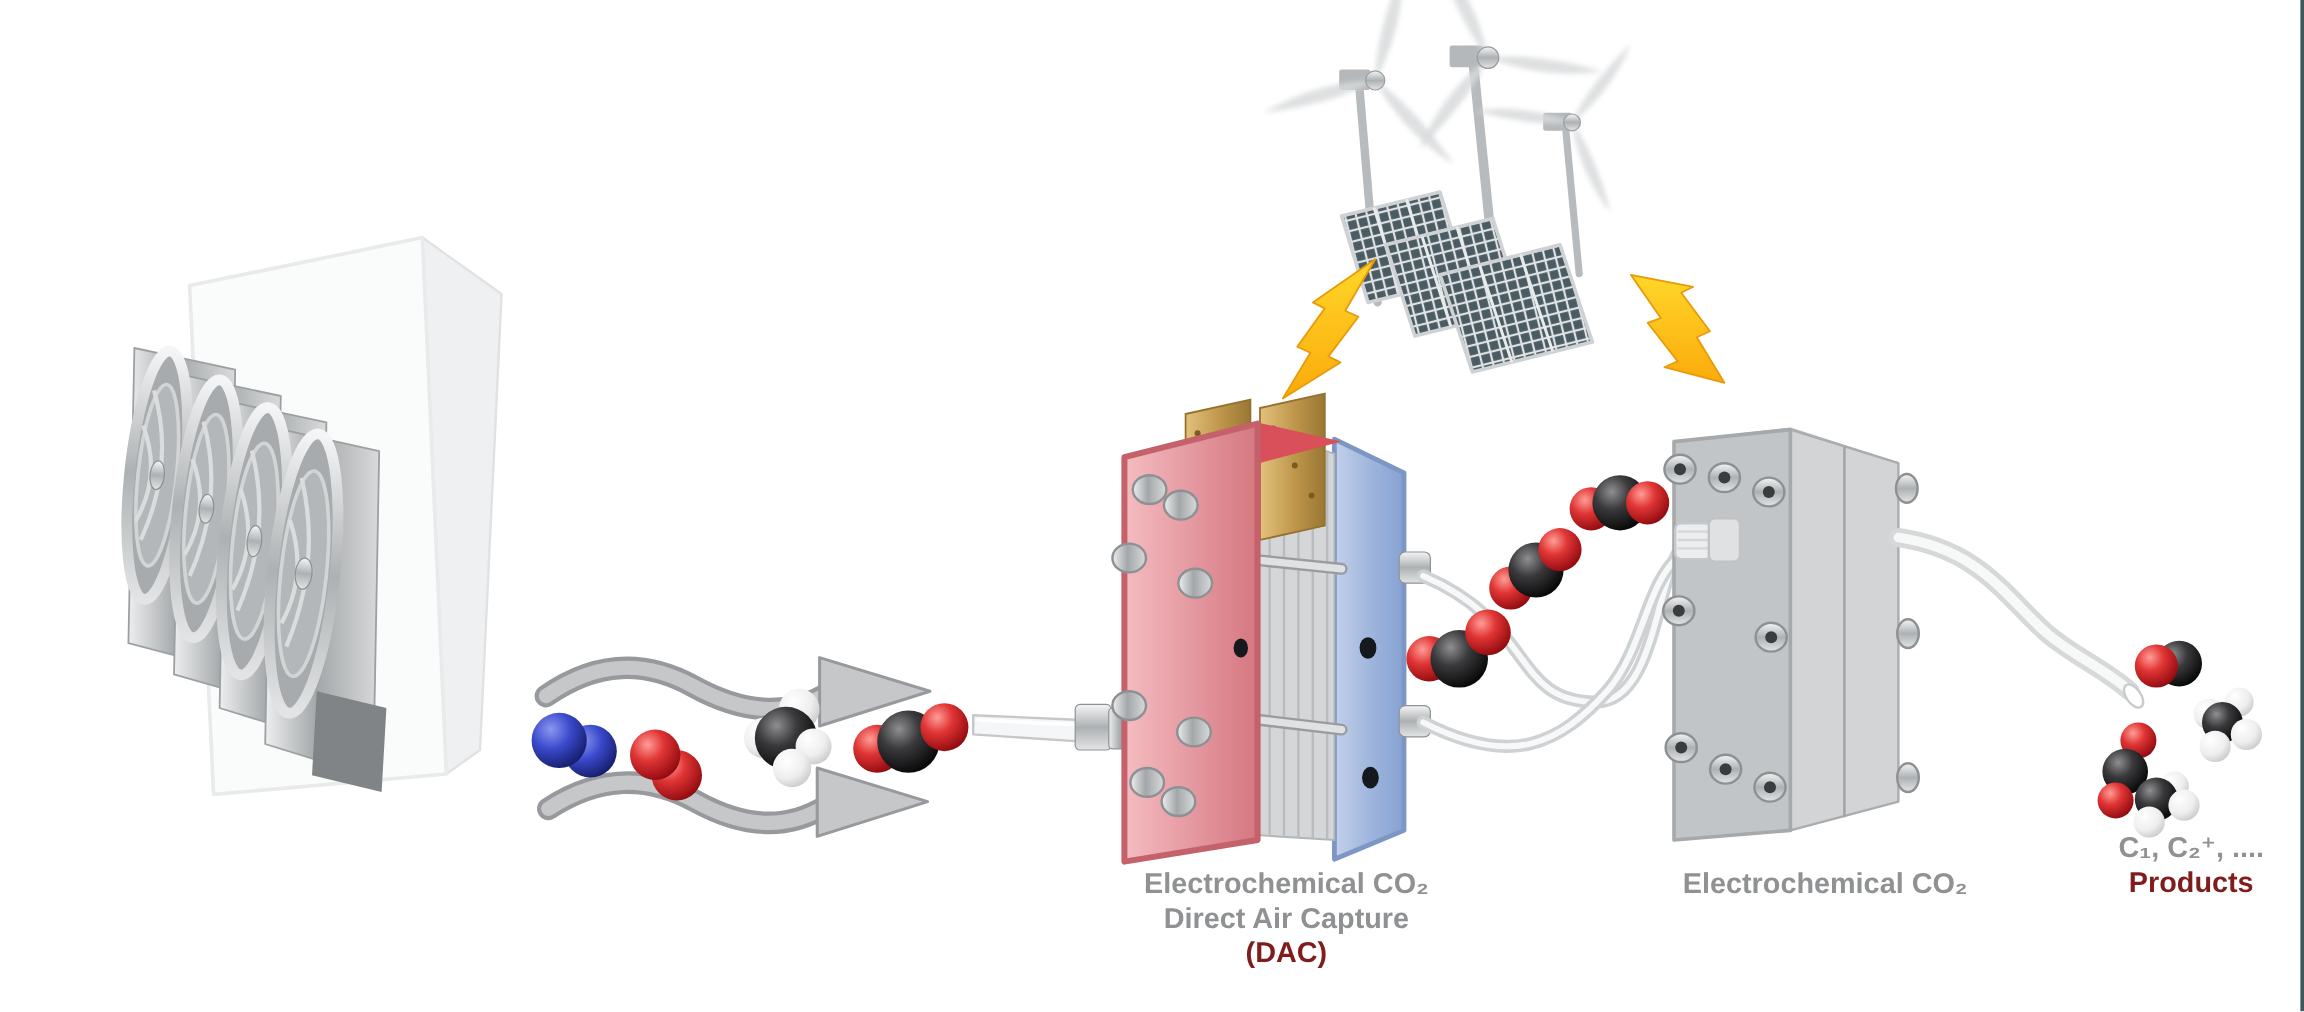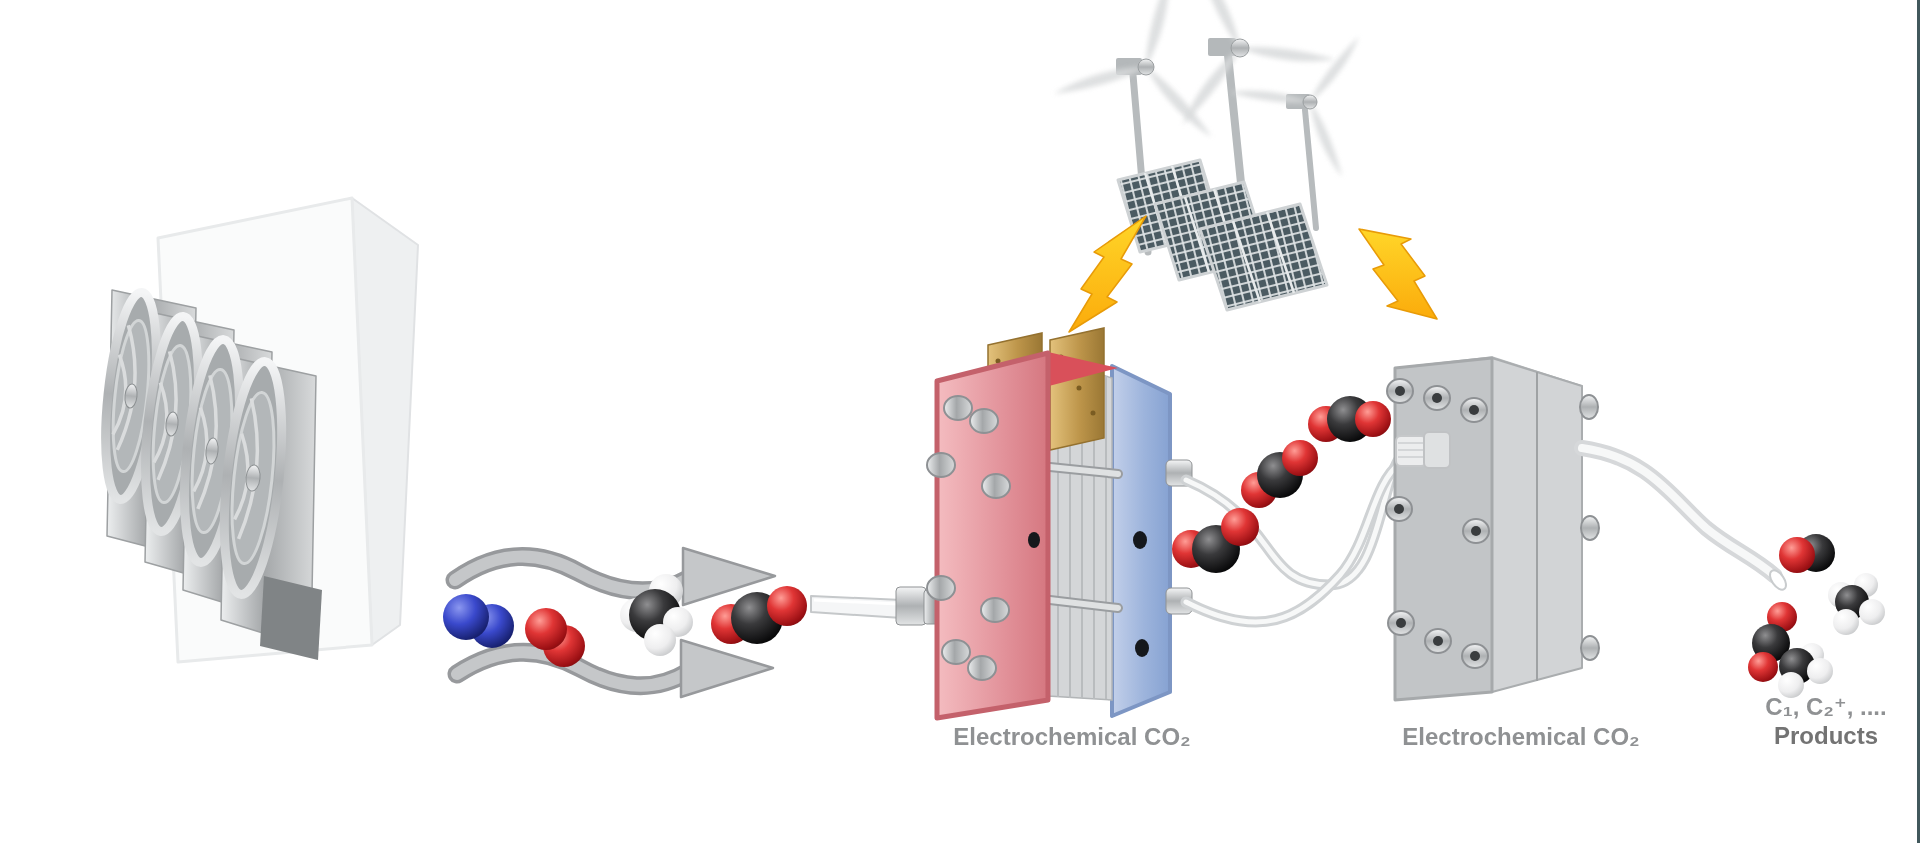--- a/index.html
+++ b/index.html
@@ -2,21 +2,21 @@
 <html><head>
 <meta charset="utf-8">
 <style>
   html,body{margin:0;padding:0;background:#fff;}
   .stage{position:relative;width:1920px;height:843px;background:#fff;overflow:hidden;
          font-family:"Liberation Sans","DejaVu Sans",sans-serif;}
   .stage svg{position:absolute;left:0;top:0;}
   .caption{position:absolute;transform:translateX(-50%);text-align:center;
            font-weight:bold;font-size:24px;line-height:29px;color:#8f9193;white-space:nowrap;}
   .caption span{display:block;}
-  .caption .em{color:#737373;}
+  .caption .em{color:#7f1d1d;}
   .edge-line{position:absolute;right:0;top:0;width:3px;height:843px;background:#41585c;}
 </style>
 </head>
 <body>
 
 <div class="stage">
 
 <svg width="1920" height="843" viewBox="0 0 1920 843">
   <defs>
     <linearGradient id="metalV" x1="0" y1="0" x2="0" y2="1">
@@ -349,20 +349,22 @@
     <circle cx="1812" cy="655" r="12" fill="url(#sphWhite)"></circle>
     <circle cx="1763" cy="667" r="15" fill="url(#sphRed)"></circle>
     <circle cx="1797" cy="666" r="18" fill="url(#sphBlack)"></circle>
     <circle cx="1820" cy="671" r="13" fill="url(#sphWhite)"></circle>
     <circle cx="1791" cy="685" r="13" fill="url(#sphWhite)"></circle>
   </g>
 </svg>
 
 <div class="caption" style="left:1072px;top:722px;">
   <span>Electrochemical CO₂</span>
+  <span>Direct Air Capture</span>
+  <span class="em">(DAC)</span>
 </div>
 
 <div class="caption" style="left:1521px;top:722px;">
   <span>Electrochemical CO₂</span>
 </div>
 
 <div class="caption" style="left:1826px;top:692px;">
   <span>C₁, C₂⁺, ....</span>
   <span class="em">Products</span>
 </div>

